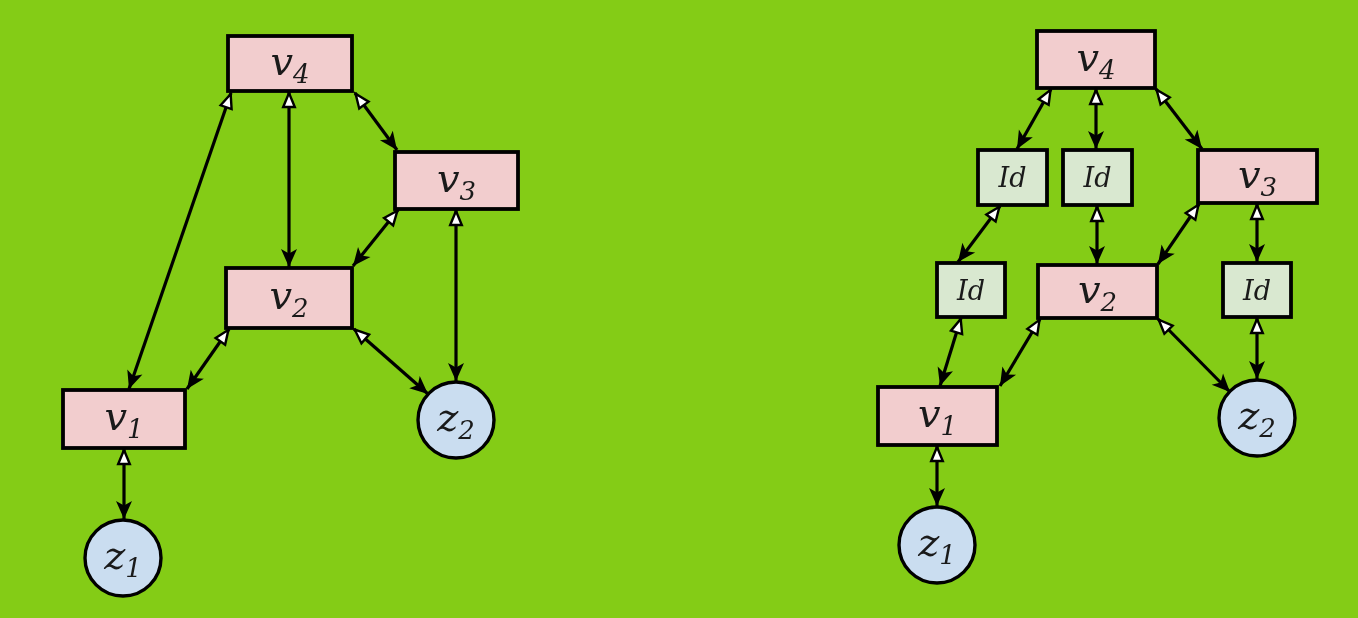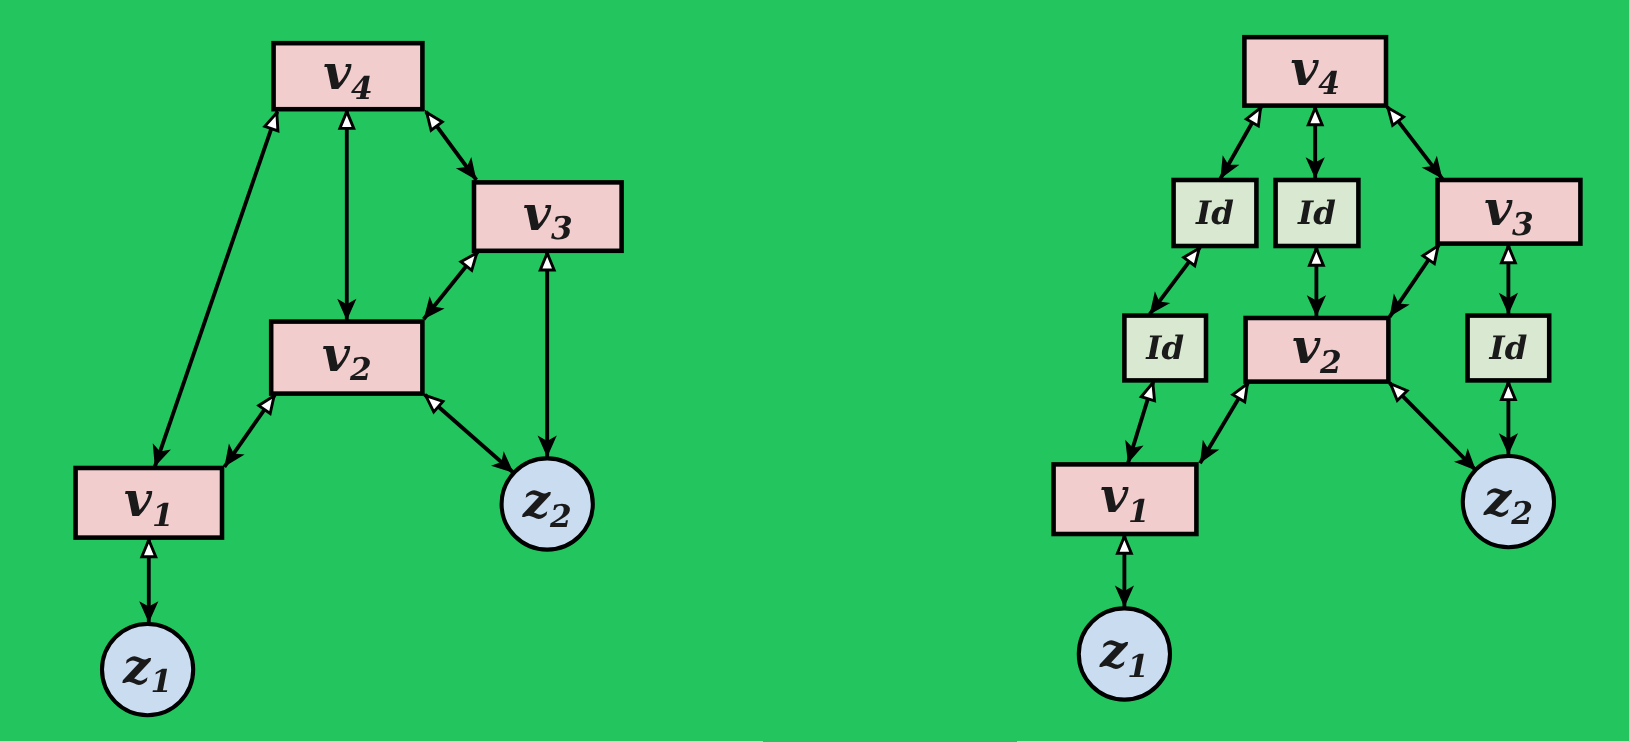--- a/index.html
+++ b/index.html
@@ -4,24 +4,23 @@
 <style>
   html, body {
     margin: 0;
     padding: 0;
     background: #ffffff;
   }
   .canvas {
     position: relative;
     width: 1358px;
     height: 618px;
-    background: #22c55e;
+    background: #84cc16;
     overflow: hidden;
     font-family: "DejaVu Serif", serif;
-    font-weight: bold;
   }
   svg text {
     font-family: "DejaVu Serif", serif;
     font-style: italic;
     user-select: none;
   }
 </style>
 </head>
 <body>
 

